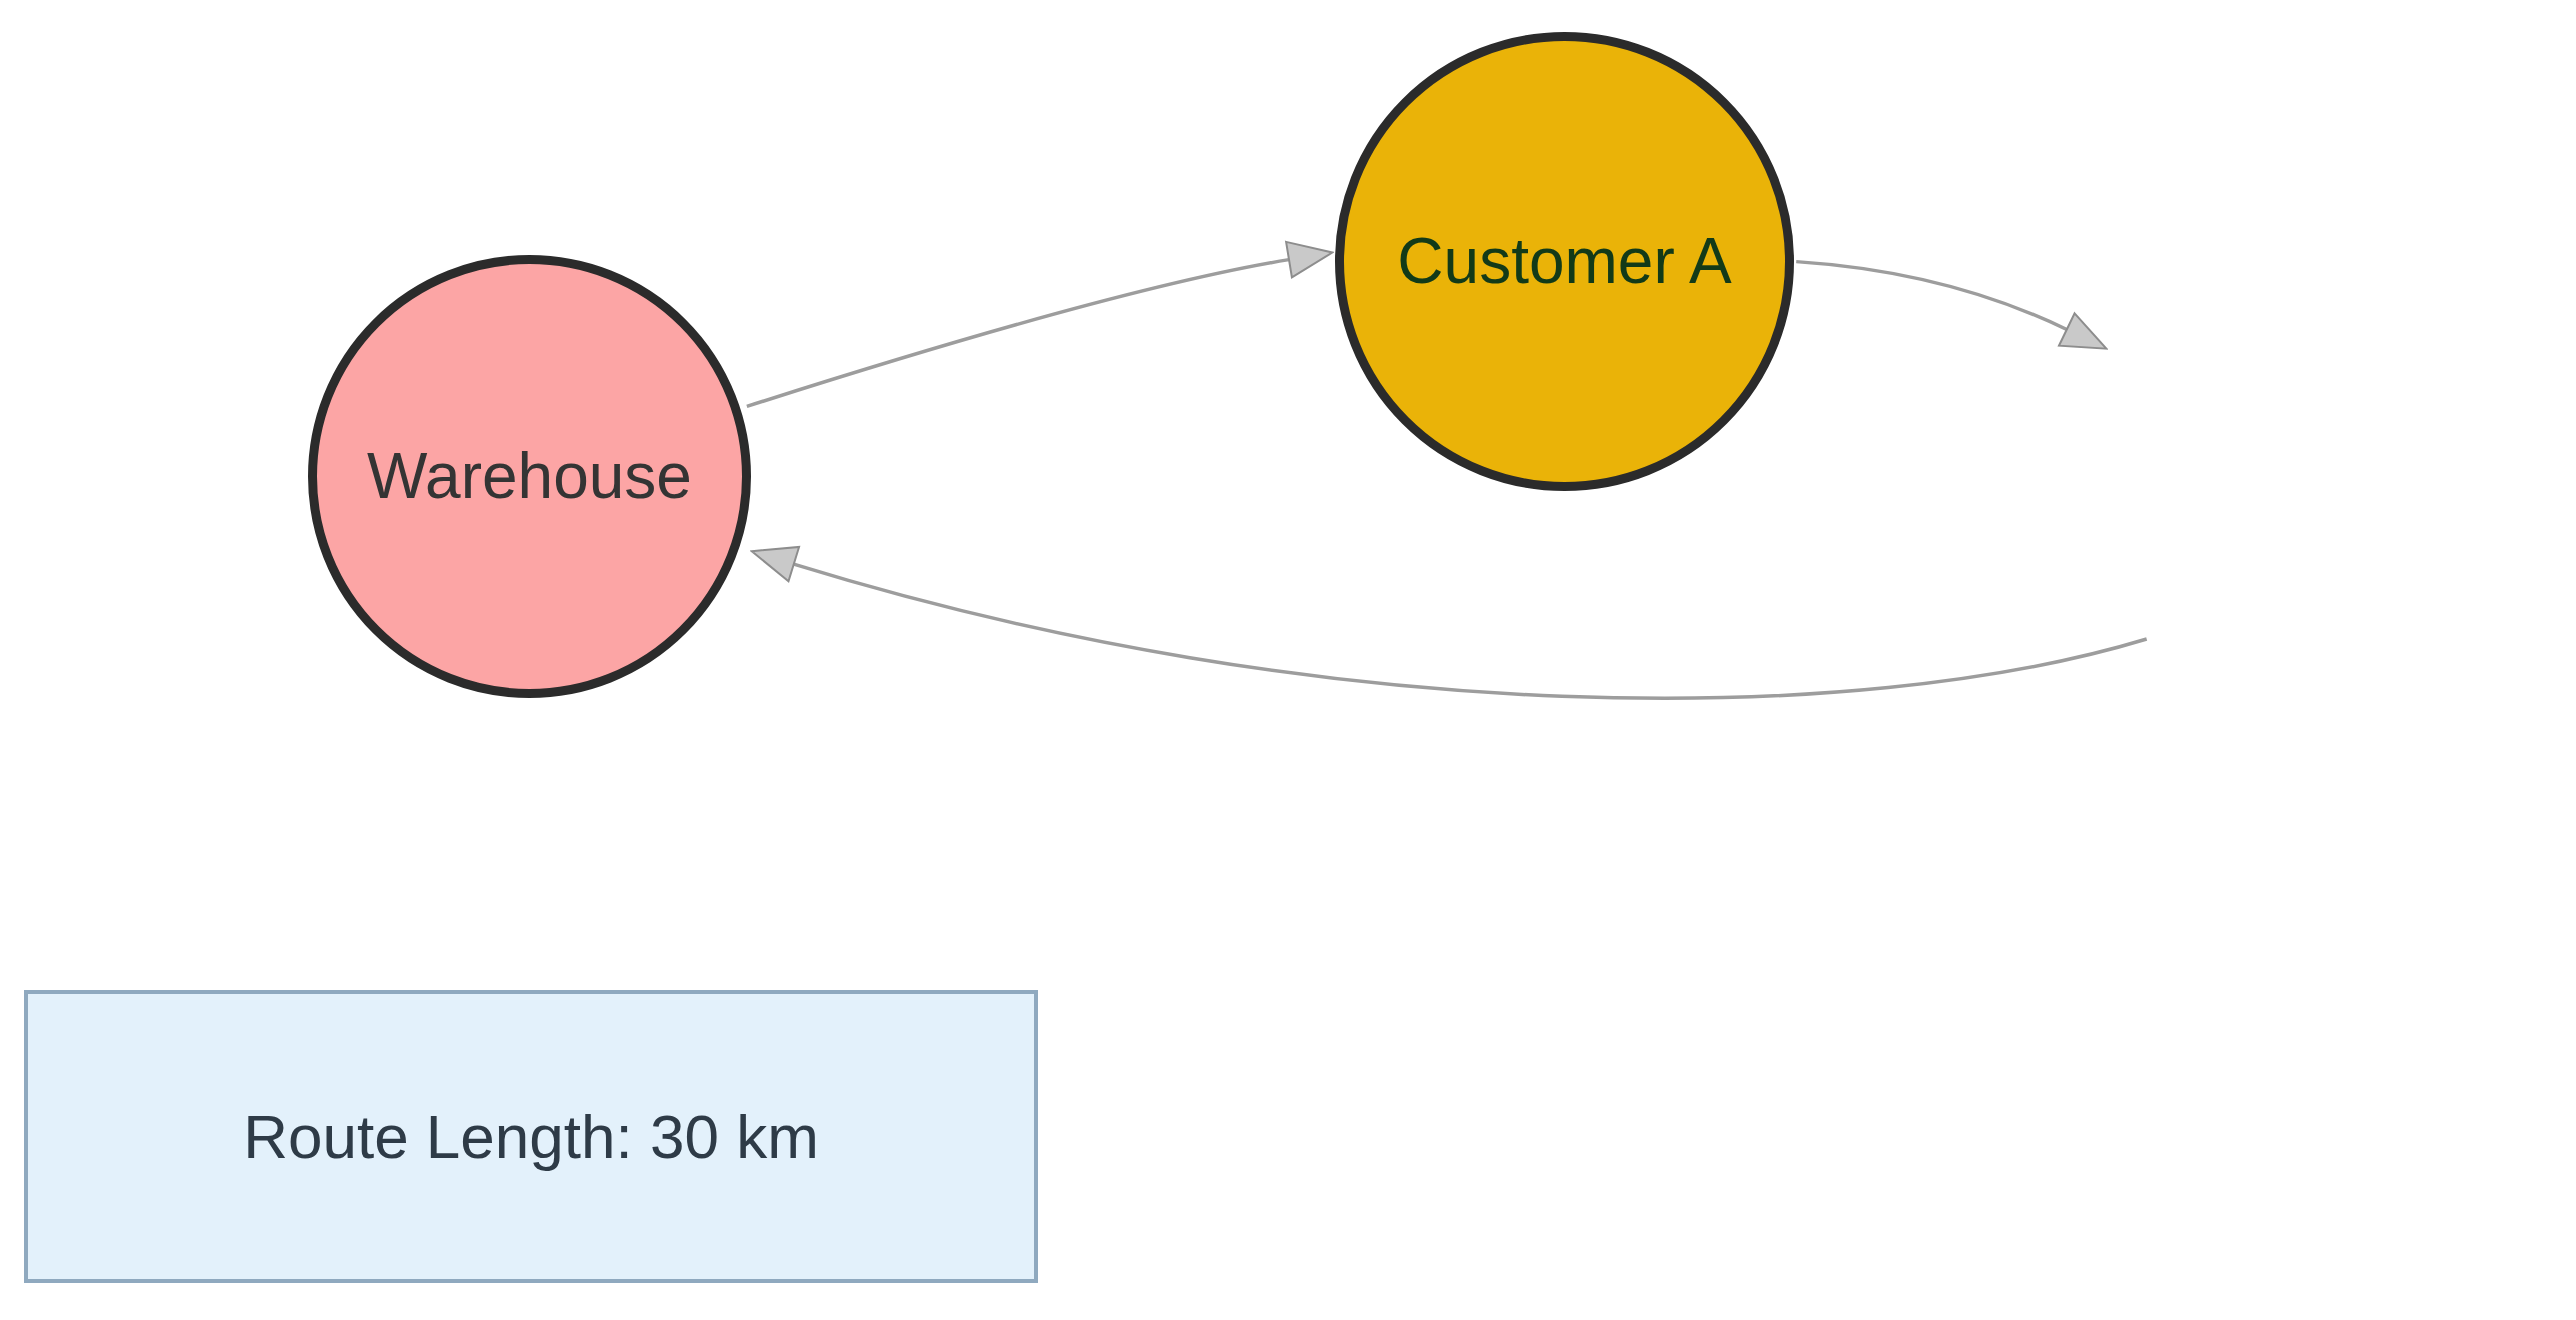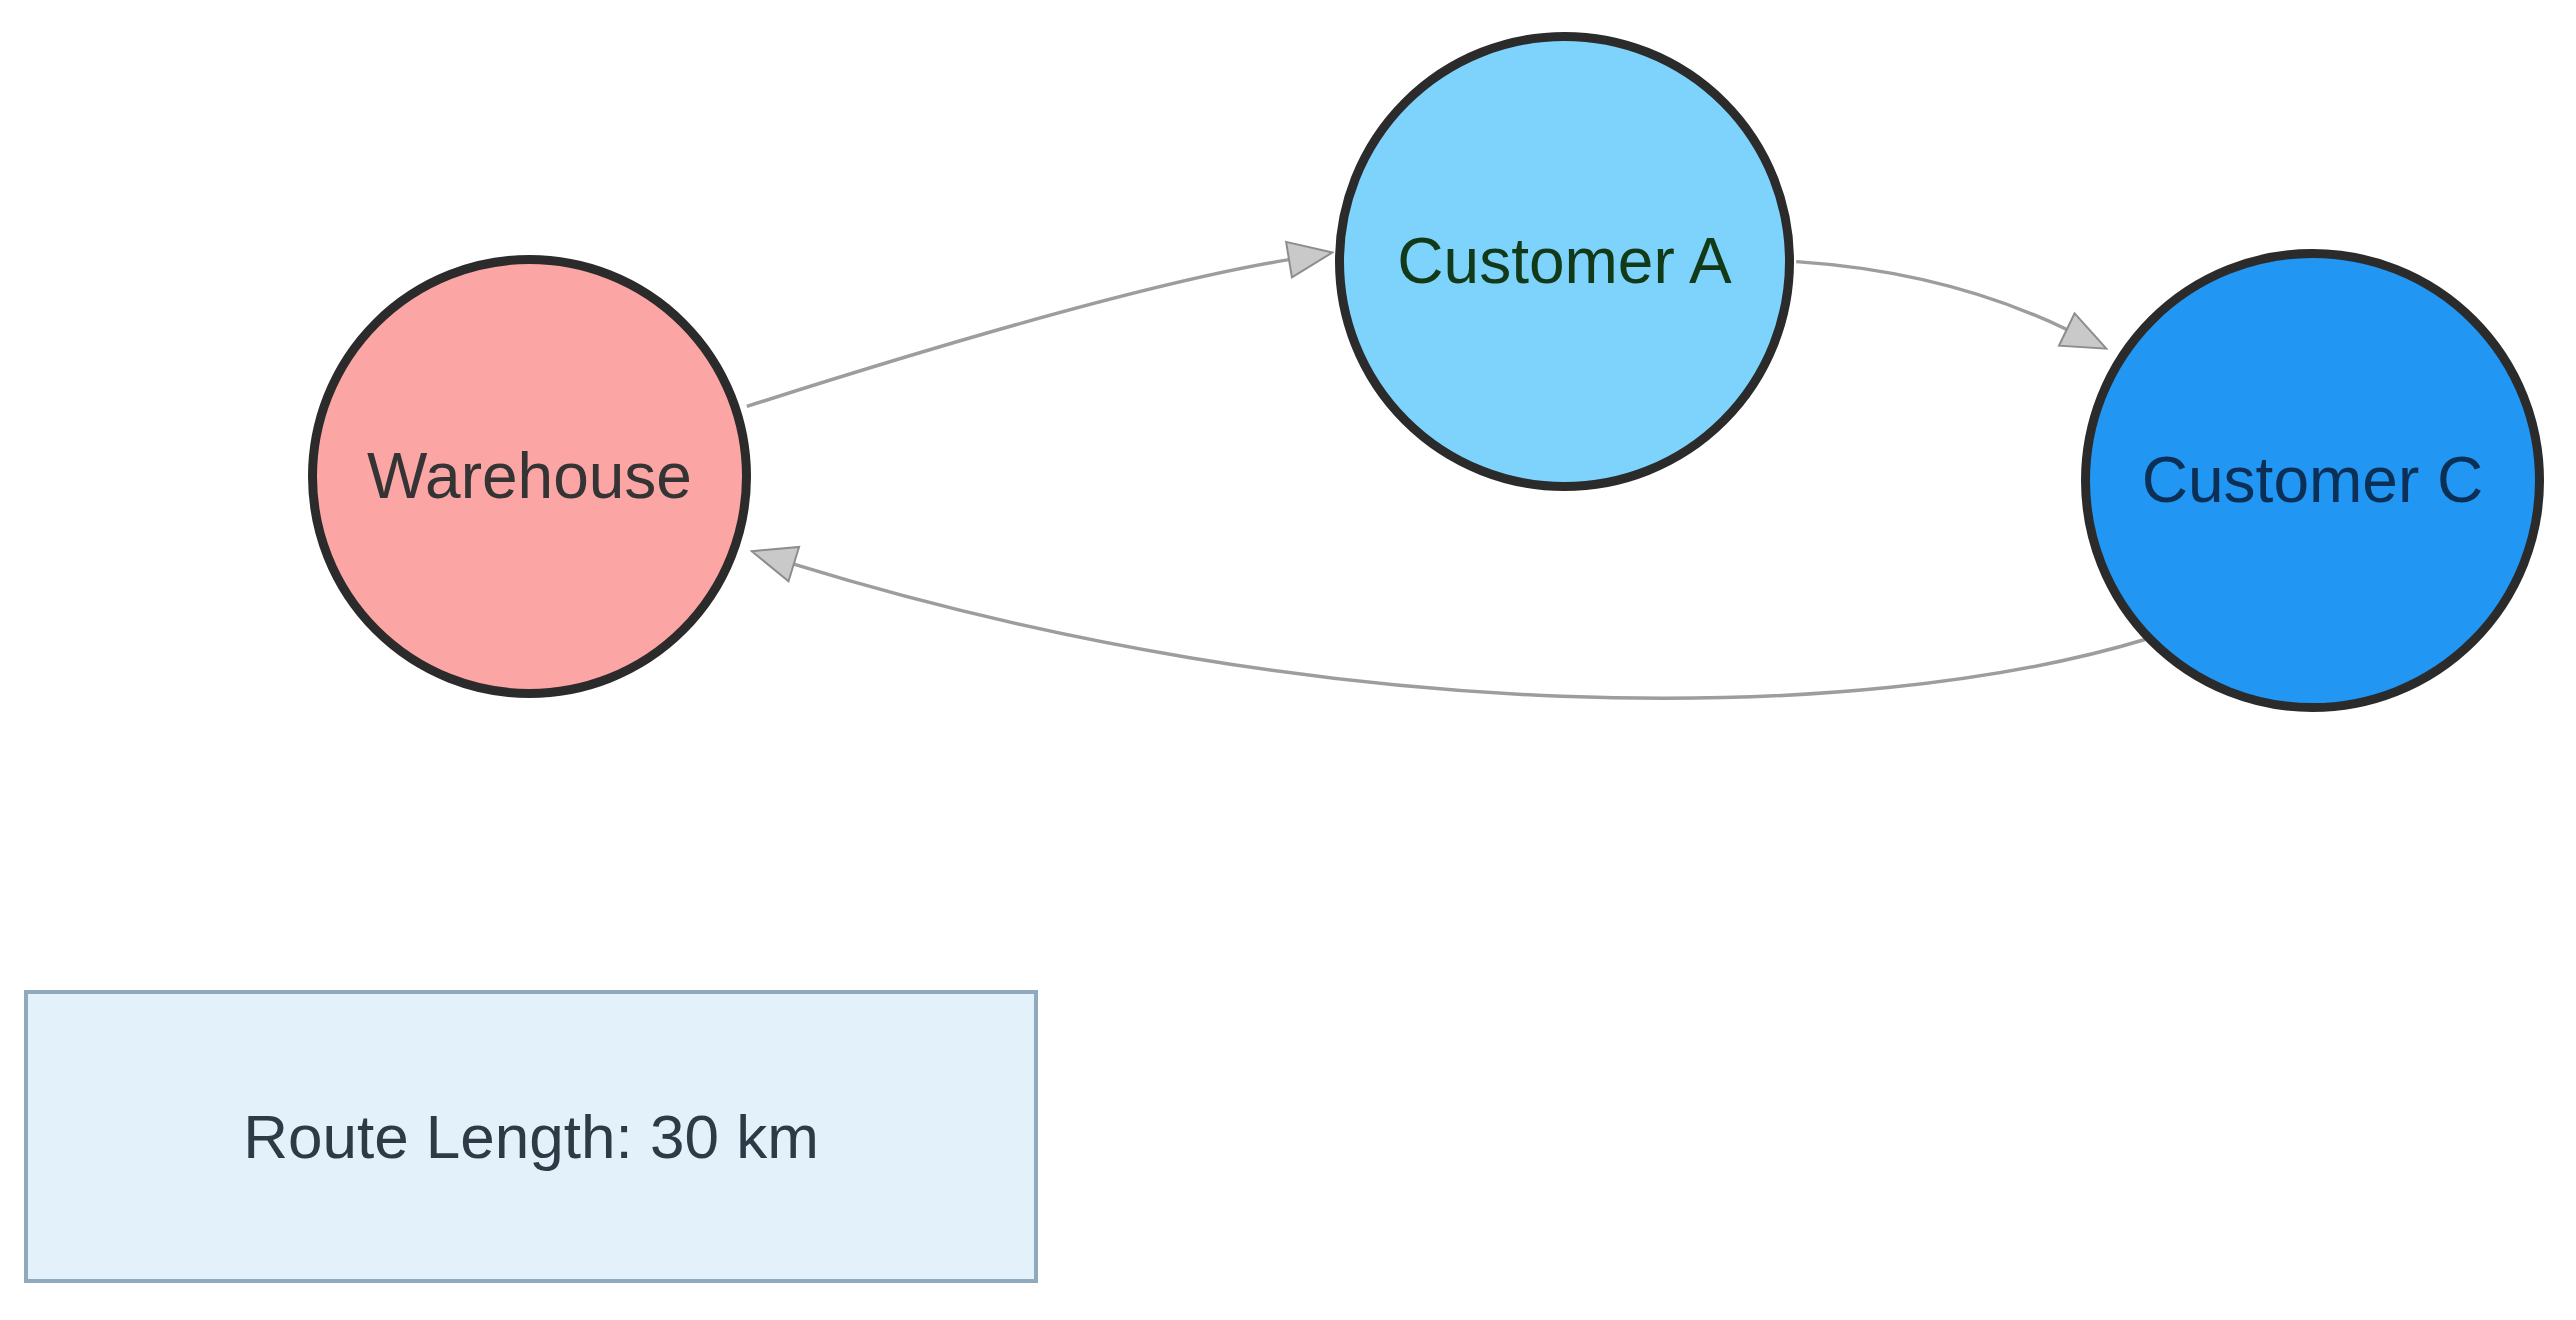--- a/index.html
+++ b/index.html
@@ -68,26 +68,23 @@
 
     <path d="M 1799 262 Q 1950 272 2070 330" fill="none" stroke-width="3.5" marker-end="url(#arrow)" stroke="#9d9d9d"></path>
 
     <path d="M 2150 640 C 1860 728, 1330 730, 795 565" fill="none" stroke-width="3.5" marker-end="url(#arrow)" stroke="#9d9d9d"></path>
   </svg>
 
   <div class="node node-warehouse" style="background-color: #fca5a5; border-color: rgb(43, 43, 43); color: rgb(52, 52, 52);">
     <span>Warehouse</span>
   </div>
 
-  <div class="node node-customer-a" style="background-color: #7dd3fc; border-color: rgb(43, 43, 43); color: rgb(18, 58, 24);">
+  <div class="node node-customer-a" style="background-color: #eab308; border-color: rgb(43, 43, 43); color: rgb(18, 58, 24);">
     <span>Customer A</span>
   </div>
 
-  <div class="node node-customer-c" style="background-color: rgb(33, 150, 243); border-color: rgb(43, 43, 43); color: rgb(12, 47, 85);">
-    <span>Customer C</span>
-  </div>
 
   <div class="info-box" style="background-color: rgb(227, 241, 251); border-color: rgb(143, 169, 191); color: rgb(46, 59, 71);">
     <span>Route Length: 30 km</span>
   </div>
 
 </div>
 
 
 </body></html>

